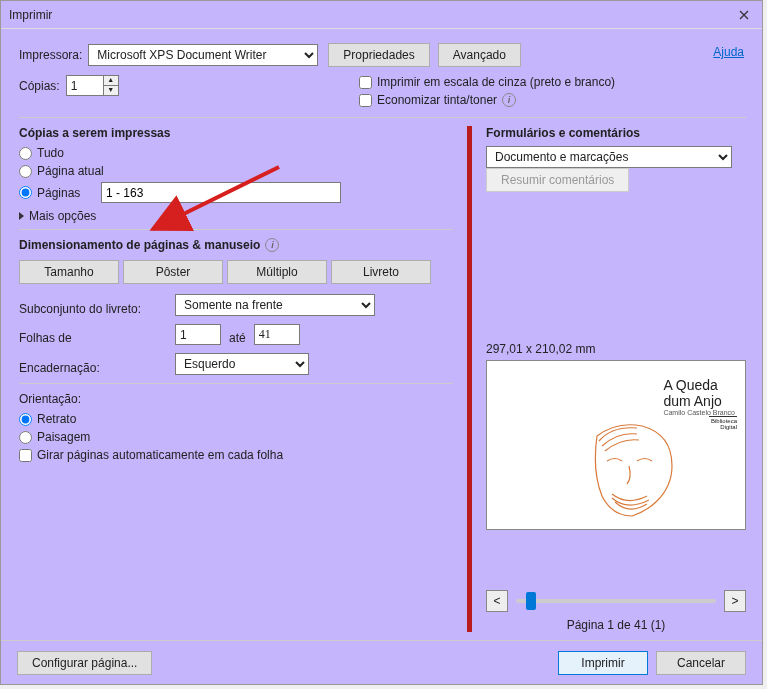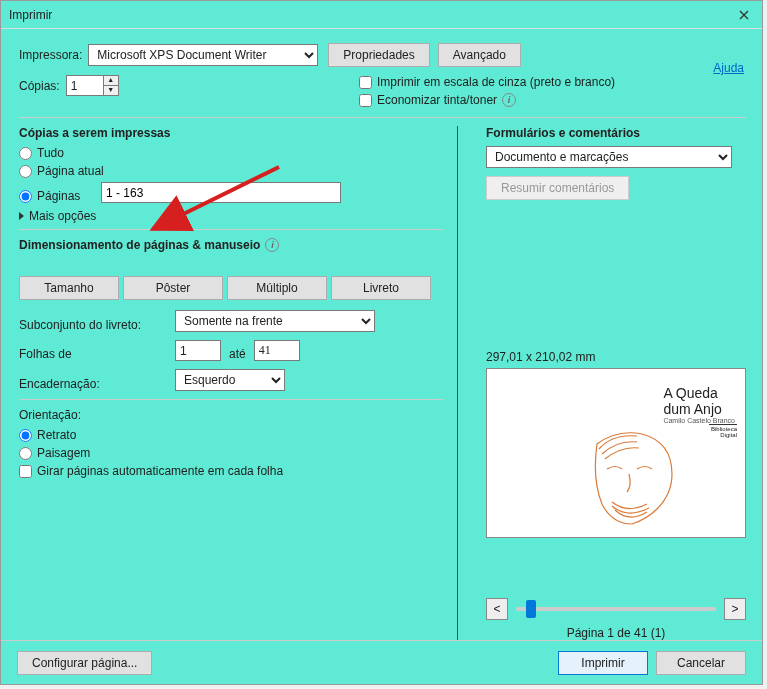--- a/index.html
+++ b/index.html
@@ -1,43 +1,43 @@
 <!DOCTYPE html>
 <html><head>
 <meta charset="utf-8">
 <style>
 *{box-sizing:border-box;margin:0;padding:0;font-family:"Segoe UI",Tahoma,sans-serif;font-size:12px;color:#222}
 body{background:#f0f0f0;width:767px;height:689px;position:relative}
-.dialog{position:absolute;left:0;top:0;width:763px;height:685px;background:#5eead4;border:1px solid #999}
+.dialog{position:absolute;left:0;top:0;width:763px;height:685px;background:#c4b5fd;border:1px solid #999}
 .titlebar{height:28px;display:flex;align-items:center;justify-content:space-between;padding:0 8px;border-bottom:1px solid #ddd}
 .titlebar .t{font-size:12px}
 .titlebar .x{width:20px;height:20px;display:flex;align-items:center;justify-content:center;cursor:pointer}
 .content{padding:14px 16px 10px 18px;position:relative}
 .row{display:flex;align-items:center;margin-bottom:8px}
 .lbl{margin-right:6px}
 select,input[type=text]{border:1px solid #7a7a7a;background:#fff;height:21px;padding:1px 4px;font-family:inherit}
 select{height:22px}
 button.btn{border:1px solid #adadad;background:#e1e1e1;height:24px;padding:0 14px;cursor:pointer;font-family:inherit}
 button.btn.primary{border:1px solid #0078d7;background:#e5f1fb}
 button.btn[disabled]{color:#999;border-color:#ccc;background:#efefef;cursor:default}
-.help{color:#0066cc;text-decoration:underline;cursor:pointer;position:absolute;right:18px;top:32px}
+.help{color:#0066cc;text-decoration:underline;cursor:pointer;position:absolute;right:18px;top:16px}
 .spin{display:flex;align-items:center}
 .spin input{width:38px;text-align:left}
 .spinbtns{display:flex;flex-direction:column;border:1px solid #7a7a7a;border-left:none;height:21px}
 .spinbtns span{width:14px;height:10px;font-size:7px;line-height:8px;text-align:center;border-bottom:1px solid #7a7a7a;cursor:pointer;background:#f0f0f0}
 .spinbtns span:last-child{border-bottom:none}
 .chk{display:flex;align-items:center;margin-bottom:4px}
 .chk input{margin-right:5px}
 .info{display:inline-flex;width:14px;height:14px;border:1px solid #888;border-radius:50%;align-items:center;justify-content:center;font-size:9px;font-style:italic;font-weight:bold;color:#666;margin-left:5px}
 .hr{border:none;border-top:1px solid #ccc;margin:6px 0 8px}
 .cols{display:flex;gap:14px}
 .left{width:460px}
-.right{flex:1;border-left:1px solid #b91c1c;padding-left:28px}
+.right{flex:1;border-left:5px solid #b91c1c;padding-left:14px}
 .section-title{font-weight:bold;margin-bottom:6px}
-.radio{display:flex;align-items:flex-end;margin-bottom:4px}
+.radio{display:flex;align-items:center;margin-bottom:4px}
 .radio input{margin-right:5px}
 .more{display:flex;align-items:center;cursor:pointer;margin-top:6px}
 .more .tri{display:inline-block;width:0;height:0;border-top:4px solid transparent;border-bottom:4px solid transparent;border-left:5px solid #333;margin-right:5px}
 .btnrow{display:flex;gap:4px;margin-bottom:10px}
 .btnrow .btn{width:100px}
 .field{display:flex;align-items:flex-end;margin-bottom:8px}
 .field .lbl{width:150px}
 .preview-dim{margin-top:150px;margin-bottom:4px}
 .preview{width:260px;height:170px;border:1px solid #888;background:#fff;position:relative;overflow:hidden}
 .preview .book-title{position:absolute;right:10px;top:16px;text-align:left}
@@ -126,21 +126,21 @@
           <span style="width:64px">Páginas</span>
           <input type="text" class="pg-input" value="1 - 163" style="">
         </div>
         <div class="more">
             <span class="tri"></span>
             <span>Mais opções</span>
           </div>
 
         <hr class="hr">
 
-        <div style="display:flex;align-items:flex-end;margin-bottom:24px">
+        <div style="display:flex;align-items:flex-end;margin-bottom:8px">
           <span class="section-title" style="margin-bottom:0">Dimensionamento de páginas &amp; manuseio</span>
           <span class="info">i</span>
         </div>
         <div class="btnrow">
           <button class="btn"><span>Tamanho</span></button>
           <button class="btn">Pôster</button>
           <button class="btn">Múltiplo</button>
           <button class="btn">Livreto</button>
         </div>
         <div class="field">
@@ -148,21 +148,21 @@
           <select style="width:200px"><option>Somente na frente</option></select>
         </div>
         <div class="field">
           <span class="lbl">Folhas de</span>
           <input type="text" style="width: 46px;" value="1">
           <span style="margin:0 8px">até</span>
           <input type="text" style="width: 46px; font-family: Liberation Serif, serif;" value="41">
         </div>
         <div class="field">
           <span class="lbl">Encadernação:</span>
-          <select style="width:110px"><option>Esquerdo</option></select>
+          <select style="width:134px"><option>Esquerdo</option></select>
         </div>
 
         <hr class="hr">
 
         <div style="margin-bottom:6px">Orientação:</div>
         <div class="radio">
             <input type="radio" name="or" checked="" style="">
             <span>Retrato</span>
           </div>
         <div class="radio">
@@ -170,21 +170,21 @@
             <span>Paisagem</span>
           </div>
         <div class="chk" style="margin-top:4px">
             <input type="checkbox" style="">
             <span>Girar páginas automaticamente em cada folha</span>
           </div>
       </div>
 
       <div class="right">
         <div class="section-title">Formulários e comentários</div>
-        <select style="width:246px;margin-bottom:8px"><option>Documento e marcações</option></select>
+        <select style="width:246px;"><option>Documento e marcações</option></select>
         <button class="btn" disabled="">Resumir comentários</button>
 
         <div class="preview-dim">297,01 x 210,02 mm</div>
         <div class="preview">
           <div class="book-title">
             <div class="t1">A Queda</div>
             <div class="t1">dum Anjo</div>
             <div class="t2">Camilo Castelo Branco</div>
           </div>
           <div class="stamp">Biblioteca Digital</div>

